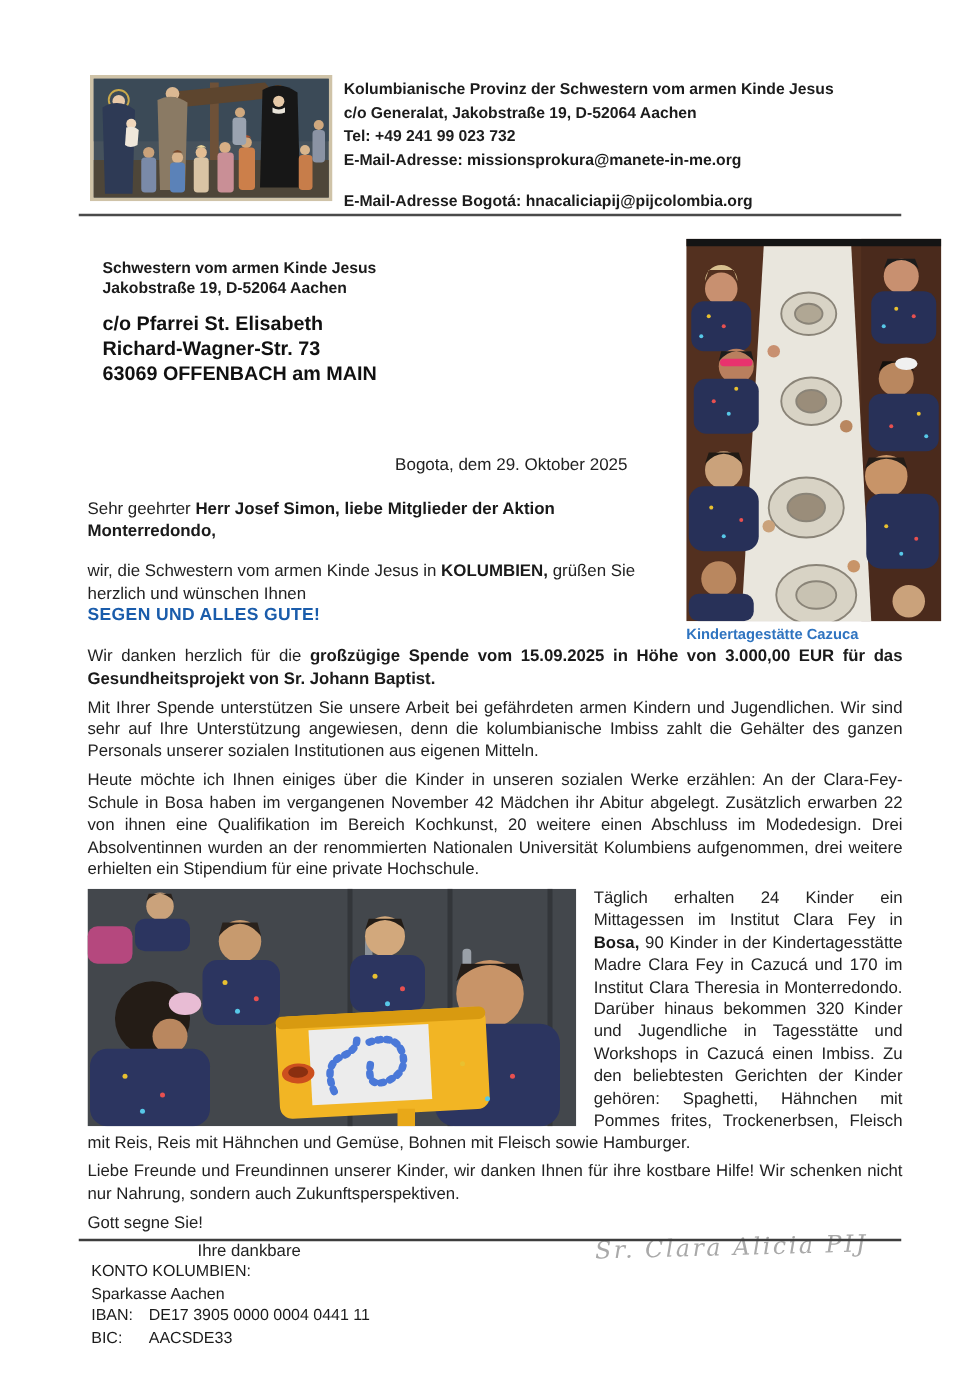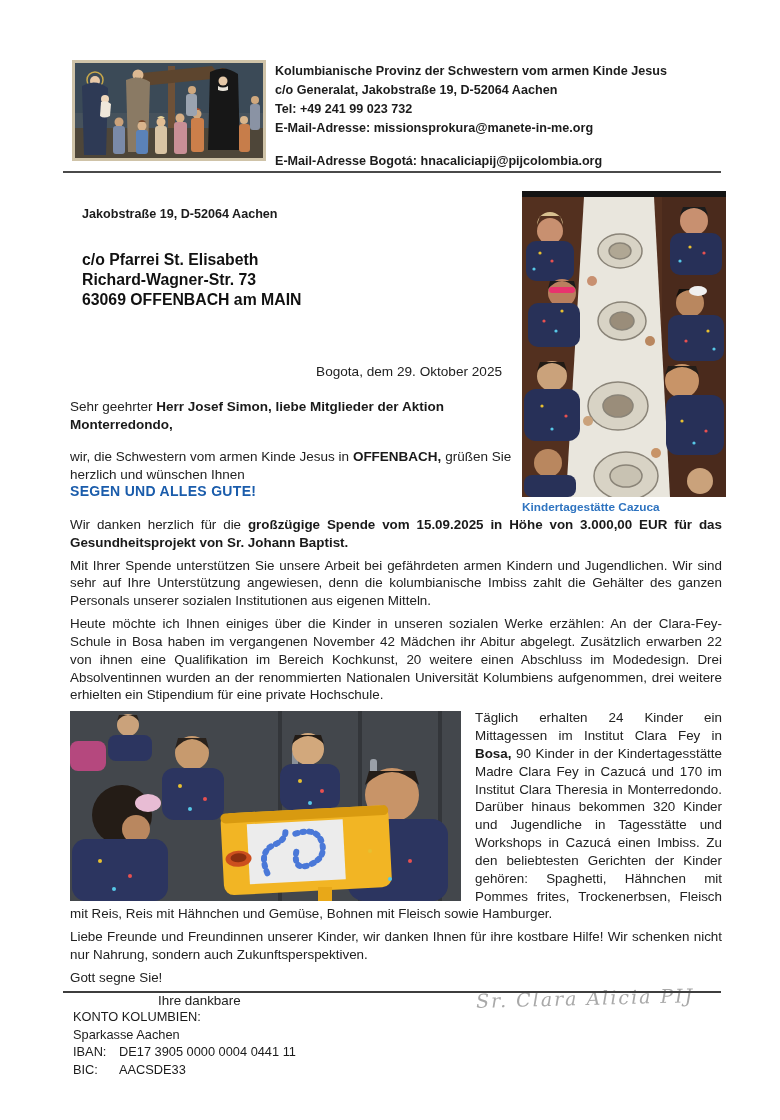--- a/index.html
+++ b/index.html
@@ -11,21 +11,21 @@
   
   .painting{position:absolute;left:72px;top:60px;width:194px;height:101px;}
   .header-text{position:absolute;left:275px;top:62px;width:460px;
     font-size:12.6px;font-weight:bold;line-height:19px;color:#1c1c1c;}
   .header-text .gap{height:14px;}
   .hr1{position:absolute;left:63px;top:171px;width:658px;height:2px;background:#4a4a4a;}
   
   .sender{position:absolute;left:82px;top:206px;font-size:12.6px;font-weight:bold;line-height:16px;color:#1b1b1b;}
   .recipient{position:absolute;left:82px;top:250px;font-size:15.8px;font-weight:bold;line-height:20px;color:#111;}
   
-  .photo-right{position:absolute;left:522px;top:191px;width:200px;}
+  .photo-right{position:absolute;left:549px;top:191px;width:200px;}
   .photo-right svg{display:block;}
   .photo-caption{margin-top:3px;font-size:11.8px;font-weight:bold;color:#2f74c0;}
   
   .date{position:absolute;left:52px;top:364px;width:450px;text-align:right;font-size:13.6px;}
   .salutation{position:absolute;left:70px;top:398px;width:440px;font-size:13.5px;line-height:1.34;}
   .greeting{position:absolute;left:70px;top:448px;width:462px;font-size:13.5px;line-height:1.34;}
   .blessing{position:absolute;left:70px;top:483px;width:450px;
     font-size:14px;font-weight:bold;color:#1a5cab;letter-spacing:.3px;}
   
   .body{position:absolute;left:70px;top:516px;width:652px;font-size:13.4px;line-height:1.33;text-align:justify;}
@@ -101,20 +101,21 @@
     <div>c/o Generalat, Jakobstraße 19, D-52064 Aachen</div>
     <div>Tel: +49 241 99 023 732</div>
     <div>E-Mail-Adresse: missionsprokura@manete-in-me.org</div>
     <div class="gap"></div>
     <div>E-Mail-Adresse Bogotá: hnacaliciapij@pijcolombia.org</div>
   </div>
 
   <div class="hr1"></div>
 
   <div class="sender">
+    <div>Schwestern vom armen Kinde Jesus</div>
     <div>Jakobstraße 19, D-52064 Aachen</div>
   </div>
   <div class="recipient">
     <div>c/o Pfarrei St. Elisabeth</div>
     <div>Richard-Wagner-Str. 73</div>
     <div>63069 OFFENBACH am MAIN</div>
   </div>
 
   <div class="photo-right">
     <svg width="204" height="306" viewBox="0 0 204 306">
@@ -194,21 +195,21 @@
       <circle cx="66" cy="230" r="5" fill="#caa27b"></circle>
       <circle cx="134" cy="262" r="5" fill="#c89468"></circle>
     </svg>
     <div class="photo-caption">Kindertagestätte Cazuca</div>
   </div>
 
   <div class="date">Bogota, dem 29. Oktober 2025</div>
 
   <div class="salutation"><span>Sehr geehrter </span><b>Herr Josef Simon, liebe Mitglieder der Aktion Monterredondo,</b></div>
 
-  <div class="greeting"><span>wir, die Schwestern vom armen Kinde Jesus in </span><b>OFFENBACH,</b><span> grüßen Sie herzlich und wünschen Ihnen</span></div>
+  <div class="greeting"><span>wir, die Schwestern vom armen Kinde Jesus in </span><b>KOLUMBIEN,</b><span> grüßen Sie herzlich und wünschen Ihnen</span></div>
 
   <div class="blessing">SEGEN UND ALLES GUTE!</div>
 
   <div class="body">
     <p><span>Wir danken herzlich für die </span><b>großzügige Spende vom 15.09.2025 in Höhe von 3.000,00 EUR für das Gesundheitsprojekt von Sr. Johann Baptist.</b></p>
     <p>Mit Ihrer Spende unterstützen Sie unsere Arbeit bei gefährdeten armen Kindern und Jugendlichen. Wir sind sehr auf Ihre Unterstützung angewiesen, denn die kolumbianische Imbiss zahlt die Gehälter des ganzen Personals unserer sozialen Institutionen aus eigenen Mitteln.</p>
     <p>Heute möchte ich Ihnen einiges über die Kinder in unseren sozialen Werke erzählen: An der Clara-Fey-Schule in Bosa haben im vergangenen November 42 Mädchen ihr Abitur abgelegt. Zusätzlich erwarben 22 von ihnen eine Qualifikation im Bereich Kochkunst, 20 weitere einen Abschluss im Modedesign. Drei Absolventinnen wurden an der renommierten Nationalen Universität Kolumbiens aufgenommen, drei weitere erhielten ein Stipendium für eine private Hochschule.</p>
 
     <div class="photo-bottom">
       <svg width="391" height="190" viewBox="0 0 391 190">

